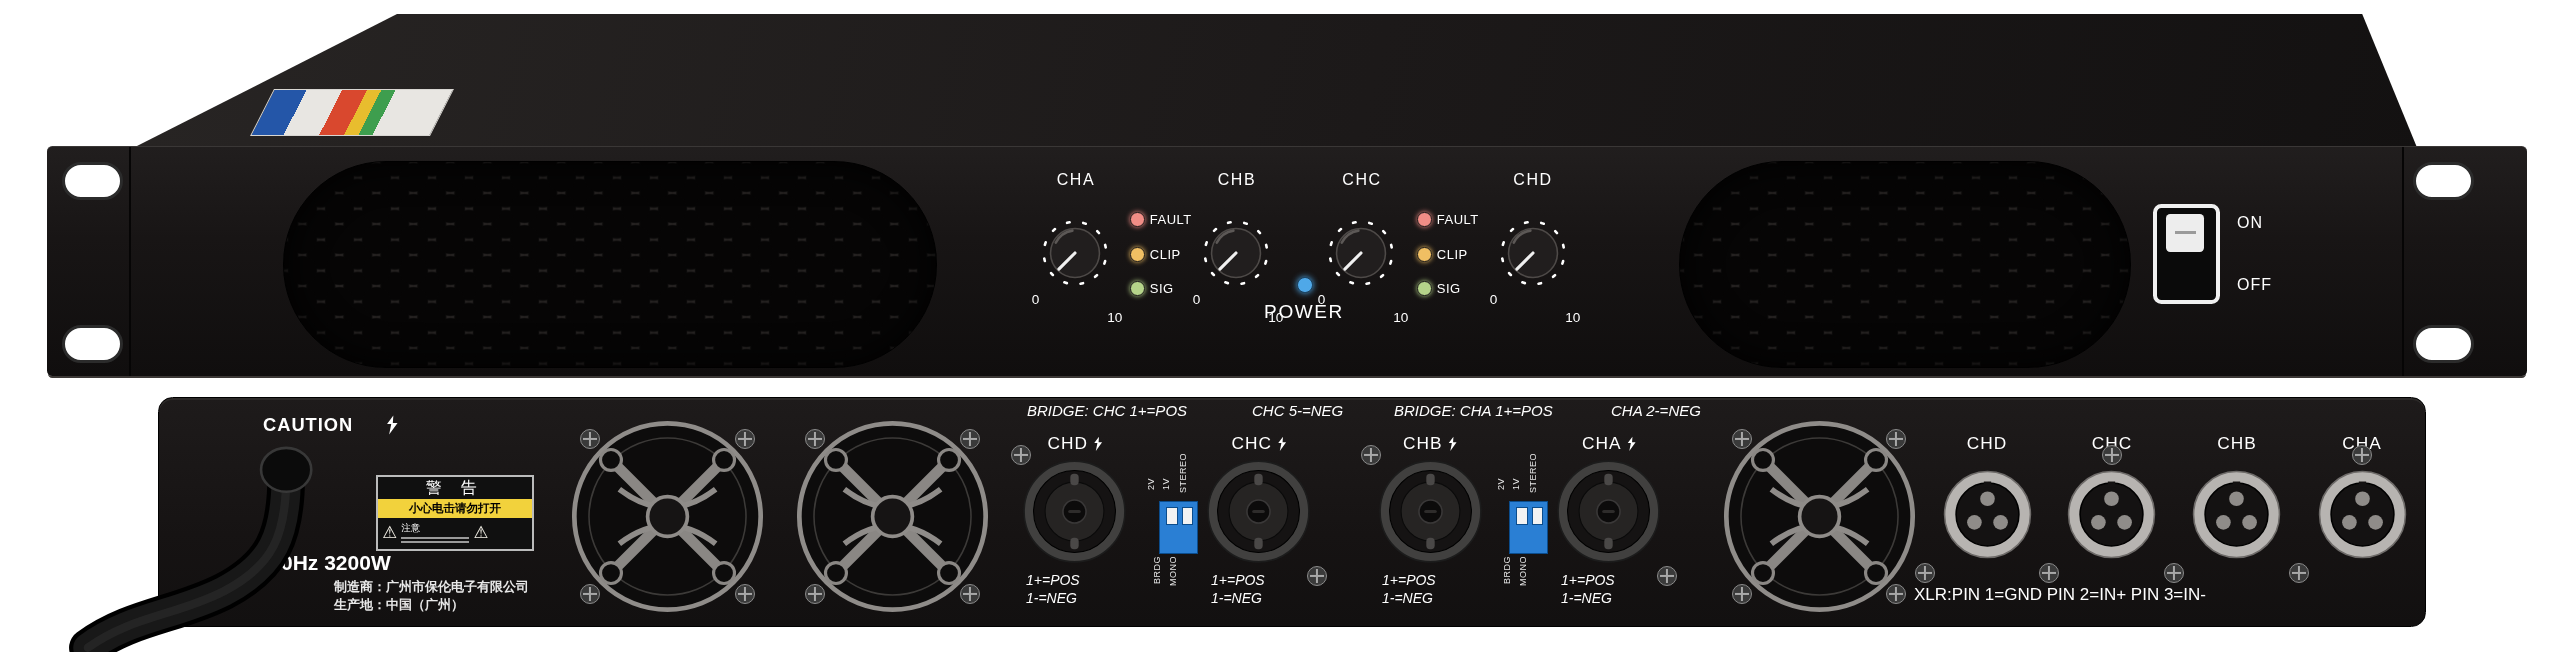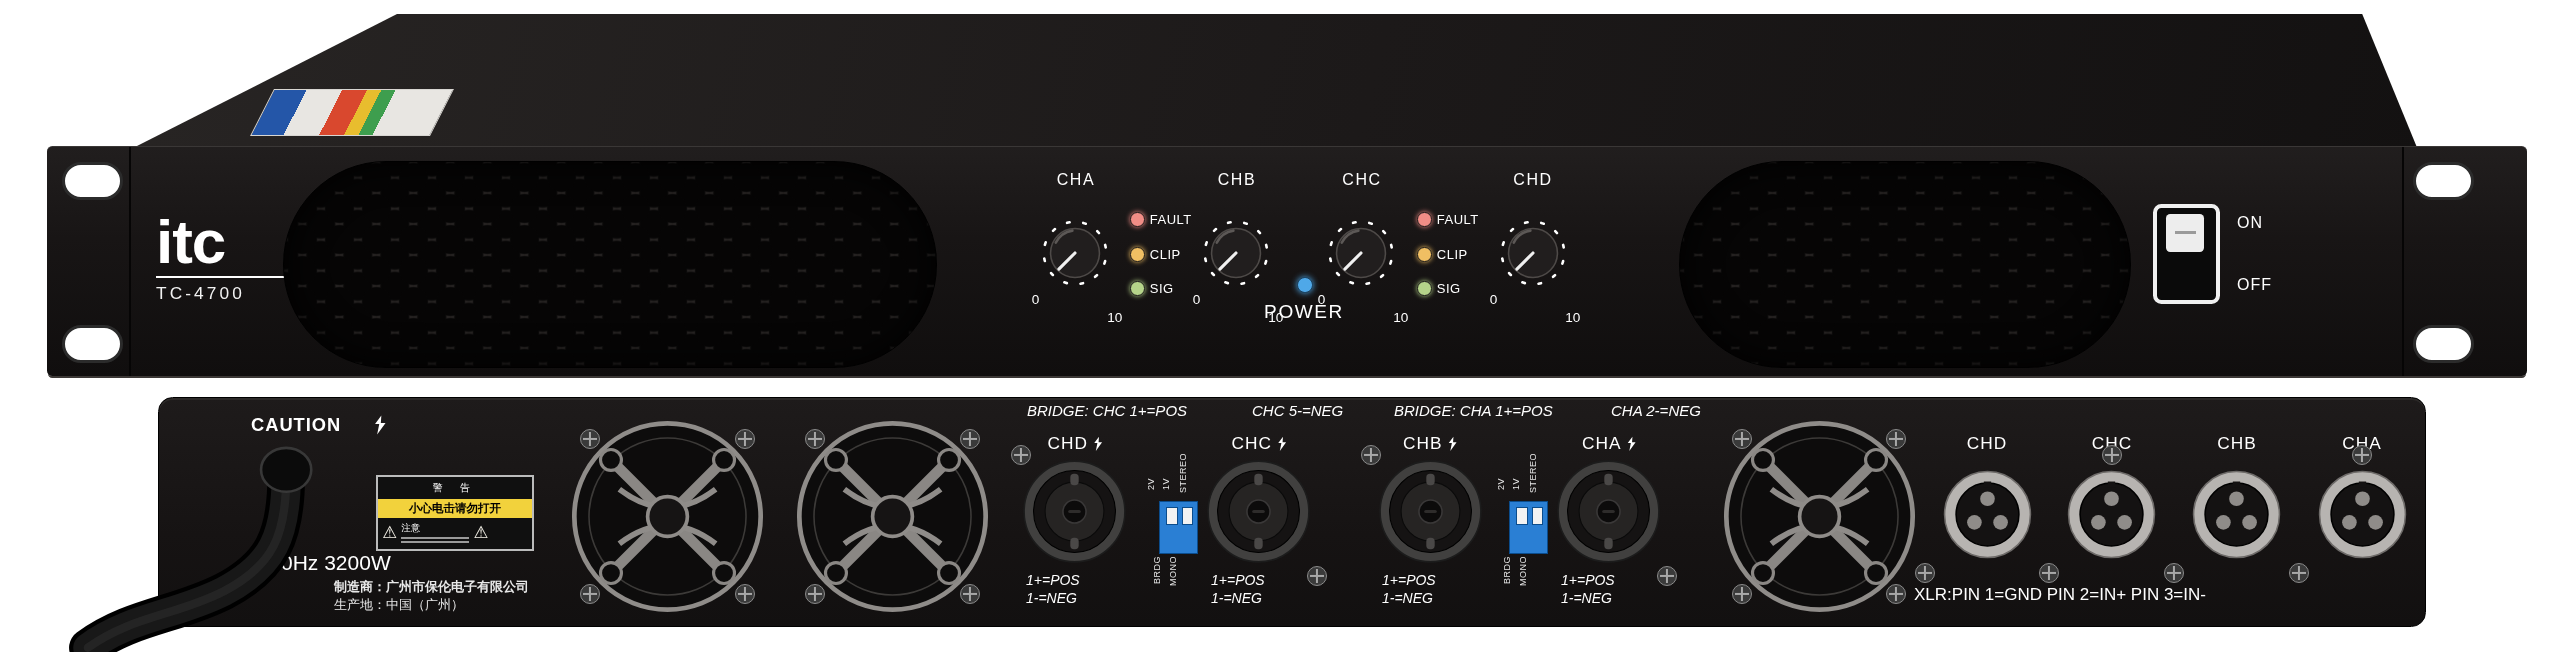--- a/index.html
+++ b/index.html
@@ -48,28 +48,28 @@
 
   
   .rear-face{position:absolute;left:158px;top:397px;width:2266px;height:228px;
     background:linear-gradient(180deg,#1e1b1b 0%,#161313 60%,#121010 100%);
     border-radius:14.6px;border:1px solid #000;box-shadow:inset 0 2.1px 0 #2c2928;}
   .caution-row{position:absolute;display:flex;align-items:center;gap:7.3px;font-size:18.3px;
     font-weight:bold;letter-spacing:1px;color:#fff;}
   .warn-box{position:absolute;width:158px;height:76px;border:2.1px solid #bbb;background:#101010;
     box-sizing:border-box;display:flex;flex-direction:column;}
   .warn-title{height:22px;display:flex;align-items:center;justify-content:center;
-    font-size:10px;letter-spacing:7.3px;color:#fff;}
+    font-size:16px;letter-spacing:7.3px;color:#fff;}
   .warn-strip{height:19px;background:var(--warning_yellow);color:#000;font-weight:bold;font-size:11.5px;
     display:flex;align-items:center;justify-content:center;}
   .warn-bottom{flex:1;display:flex;align-items:center;gap:4.2px;padding:1px 4.2px;}
   .warn-tri{font-size:16.7px;color:#f5f2e8;line-height:1;}
   .warn-note{font-size:9.4px;color:#fff;}
   .ph-line{height:1.6px;background:#9a9a9a;margin:2.1px 0;width:68px;}
-  .rating{position:absolute;font-size:21px;font-weight:normal;color:#fff;}
+  .rating{position:absolute;font-size:21px;font-weight:bold;color:#fff;}
   .mfr{position:absolute;font-size:13px;color:#e8e8e8;}
   .bridge-txt{position:absolute;font-size:15px;color:#fff;white-space:nowrap;font-style:italic;}
   .sp-label{position:absolute;transform:translateX(-50%);display:flex;align-items:center;gap:5.2px;
     font-size:17.3px;letter-spacing:1px;color:#fff;}
   .posneg{position:absolute;font-size:14px;line-height:18px;color:#fff;white-space:pre-line;font-style:italic;}
   .dip{position:absolute;width:39px;height:53px;background:var(--dip_blue);border:1px solid #0b4c8c;
     box-sizing:border-box;}
   .dip-toggle{position:absolute;width:9.4px;height:15.7px;background:#f2f2f2;border:0.5px solid #0b4c8c;}
   .vlabel{position:absolute;writing-mode:vertical-rl;transform:rotate(180deg);font-size:9px;
     color:#e8e8e8;letter-spacing:0.5px;white-space:nowrap;}
@@ -91,25 +91,20 @@
 
   <div class="front-face">
     <div class="seam" style="left:82px;"></div>
     <div class="seam" style="left:2355px;"></div>
 
     <div class="ear-hole" style="left:15px;top:15px;"></div>
     <div class="ear-hole" style="left:15px;top:178px;"></div>
     <div class="ear-hole" style="left:2366px;top:15px;"></div>
     <div class="ear-hole" style="left:2366px;top:178px;"></div>
 
-    <div class="logo-group">
-      <div class="brand">itc</div>
-      <div class="brand-line"></div>
-      <div class="model">TC-4700</div>
-    </div>
 
     <div class="grille" style="left:236px;width:652px;"></div>
     <div class="grille" style="left:1632px;width:450px;"></div>
 
     <div class="ch-label" style="left:1029px;top:23.5px;">CHA</div>
     <div class="ch-label" style="left:1190px;top:23.5px;">CHB</div>
     <div class="ch-label" style="left:1315px;top:23.5px;">CHC</div>
     <div class="ch-label" style="left:1486px;top:23.5px;">CHD</div>
 
     <div class="knob" style="left:989px;top:67px;">
@@ -184,21 +179,21 @@
 
     <div class="rocker" style="left:2106px;top:57px;">
       <div class="rocker-paddle"></div>
     </div>
     <div class="sw-label" style="left:2190px;top:67px;">ON</div>
     <div class="sw-label" style="left:2190px;top:129px;">OFF</div>
   </div>
 
   <div class="rear-face">
 
-    <div class="caution-row" style="left:92px;top:15.7px;gap:33px;">
+    <div class="caution-row" style="left:104px;top:15.7px;gap:33px;">
       <span>CAUTION</span>
       <svg width="12.6" height="20" viewBox="0 0 12 18">
         <polygon points="7,0 1,8 5,8 3,18 11,7 6.5,7" fill="#fff"></polygon>
       </svg>
     </div>
 
     <div class="warn-box" style="left:217px;top:77px;">
       <div class="warn-title">警 告</div>
       <div class="warn-strip">小心电击请勿打开</div>
       <div class="warn-bottom">
@@ -207,21 +202,21 @@
           <span class="warn-note">注意</span>
           <span class="ph-line" style="display:block;"></span>
           <span class="ph-line" style="display:block;"></span>
         </span>
         <span class="warn-tri">⚠</span>
       </div>
     </div>
 
     <div class="rating" style="left:122px;top:153px;">0Hz 3200W</div>
     <div class="mfr" style="left:175px;top:180px;font-weight:bold;">制造商：广州市保伦电子有限公司</div>
-    <div class="mfr" style="left:175px;top:198px;">生产地：中国（广州）</div>
+    <div class="mfr" style="left:175px;top:198px;font-weight:bold;">生产地：中国（广州）</div>
 
     <svg class="abs" style="left:408px;top:18.3px;" width="201" height="201" viewBox="0 0 384 384">
       <circle cx="192" cy="192" r="178" fill="#0d0c0c" stroke="#8f8c89" stroke-width="9"></circle>
       <circle cx="192" cy="192" r="150" fill="none" stroke="#3c3a38" stroke-width="3"></circle>
       <line x1="72" y1="72" x2="312" y2="312" stroke="#8a8784" stroke-width="20"></line>
       <line x1="312" y1="72" x2="72" y2="312" stroke="#8a8784" stroke-width="20"></line>
       <circle cx="84" cy="84" r="20" fill="#0d0c0c" stroke="#8a8784" stroke-width="6"></circle>
       <circle cx="300" cy="84" r="20" fill="#0d0c0c" stroke="#8a8784" stroke-width="6"></circle>
       <circle cx="84" cy="300" r="20" fill="#0d0c0c" stroke="#8a8784" stroke-width="6"></circle>
       <circle cx="300" cy="300" r="20" fill="#0d0c0c" stroke="#8a8784" stroke-width="6"></circle>

